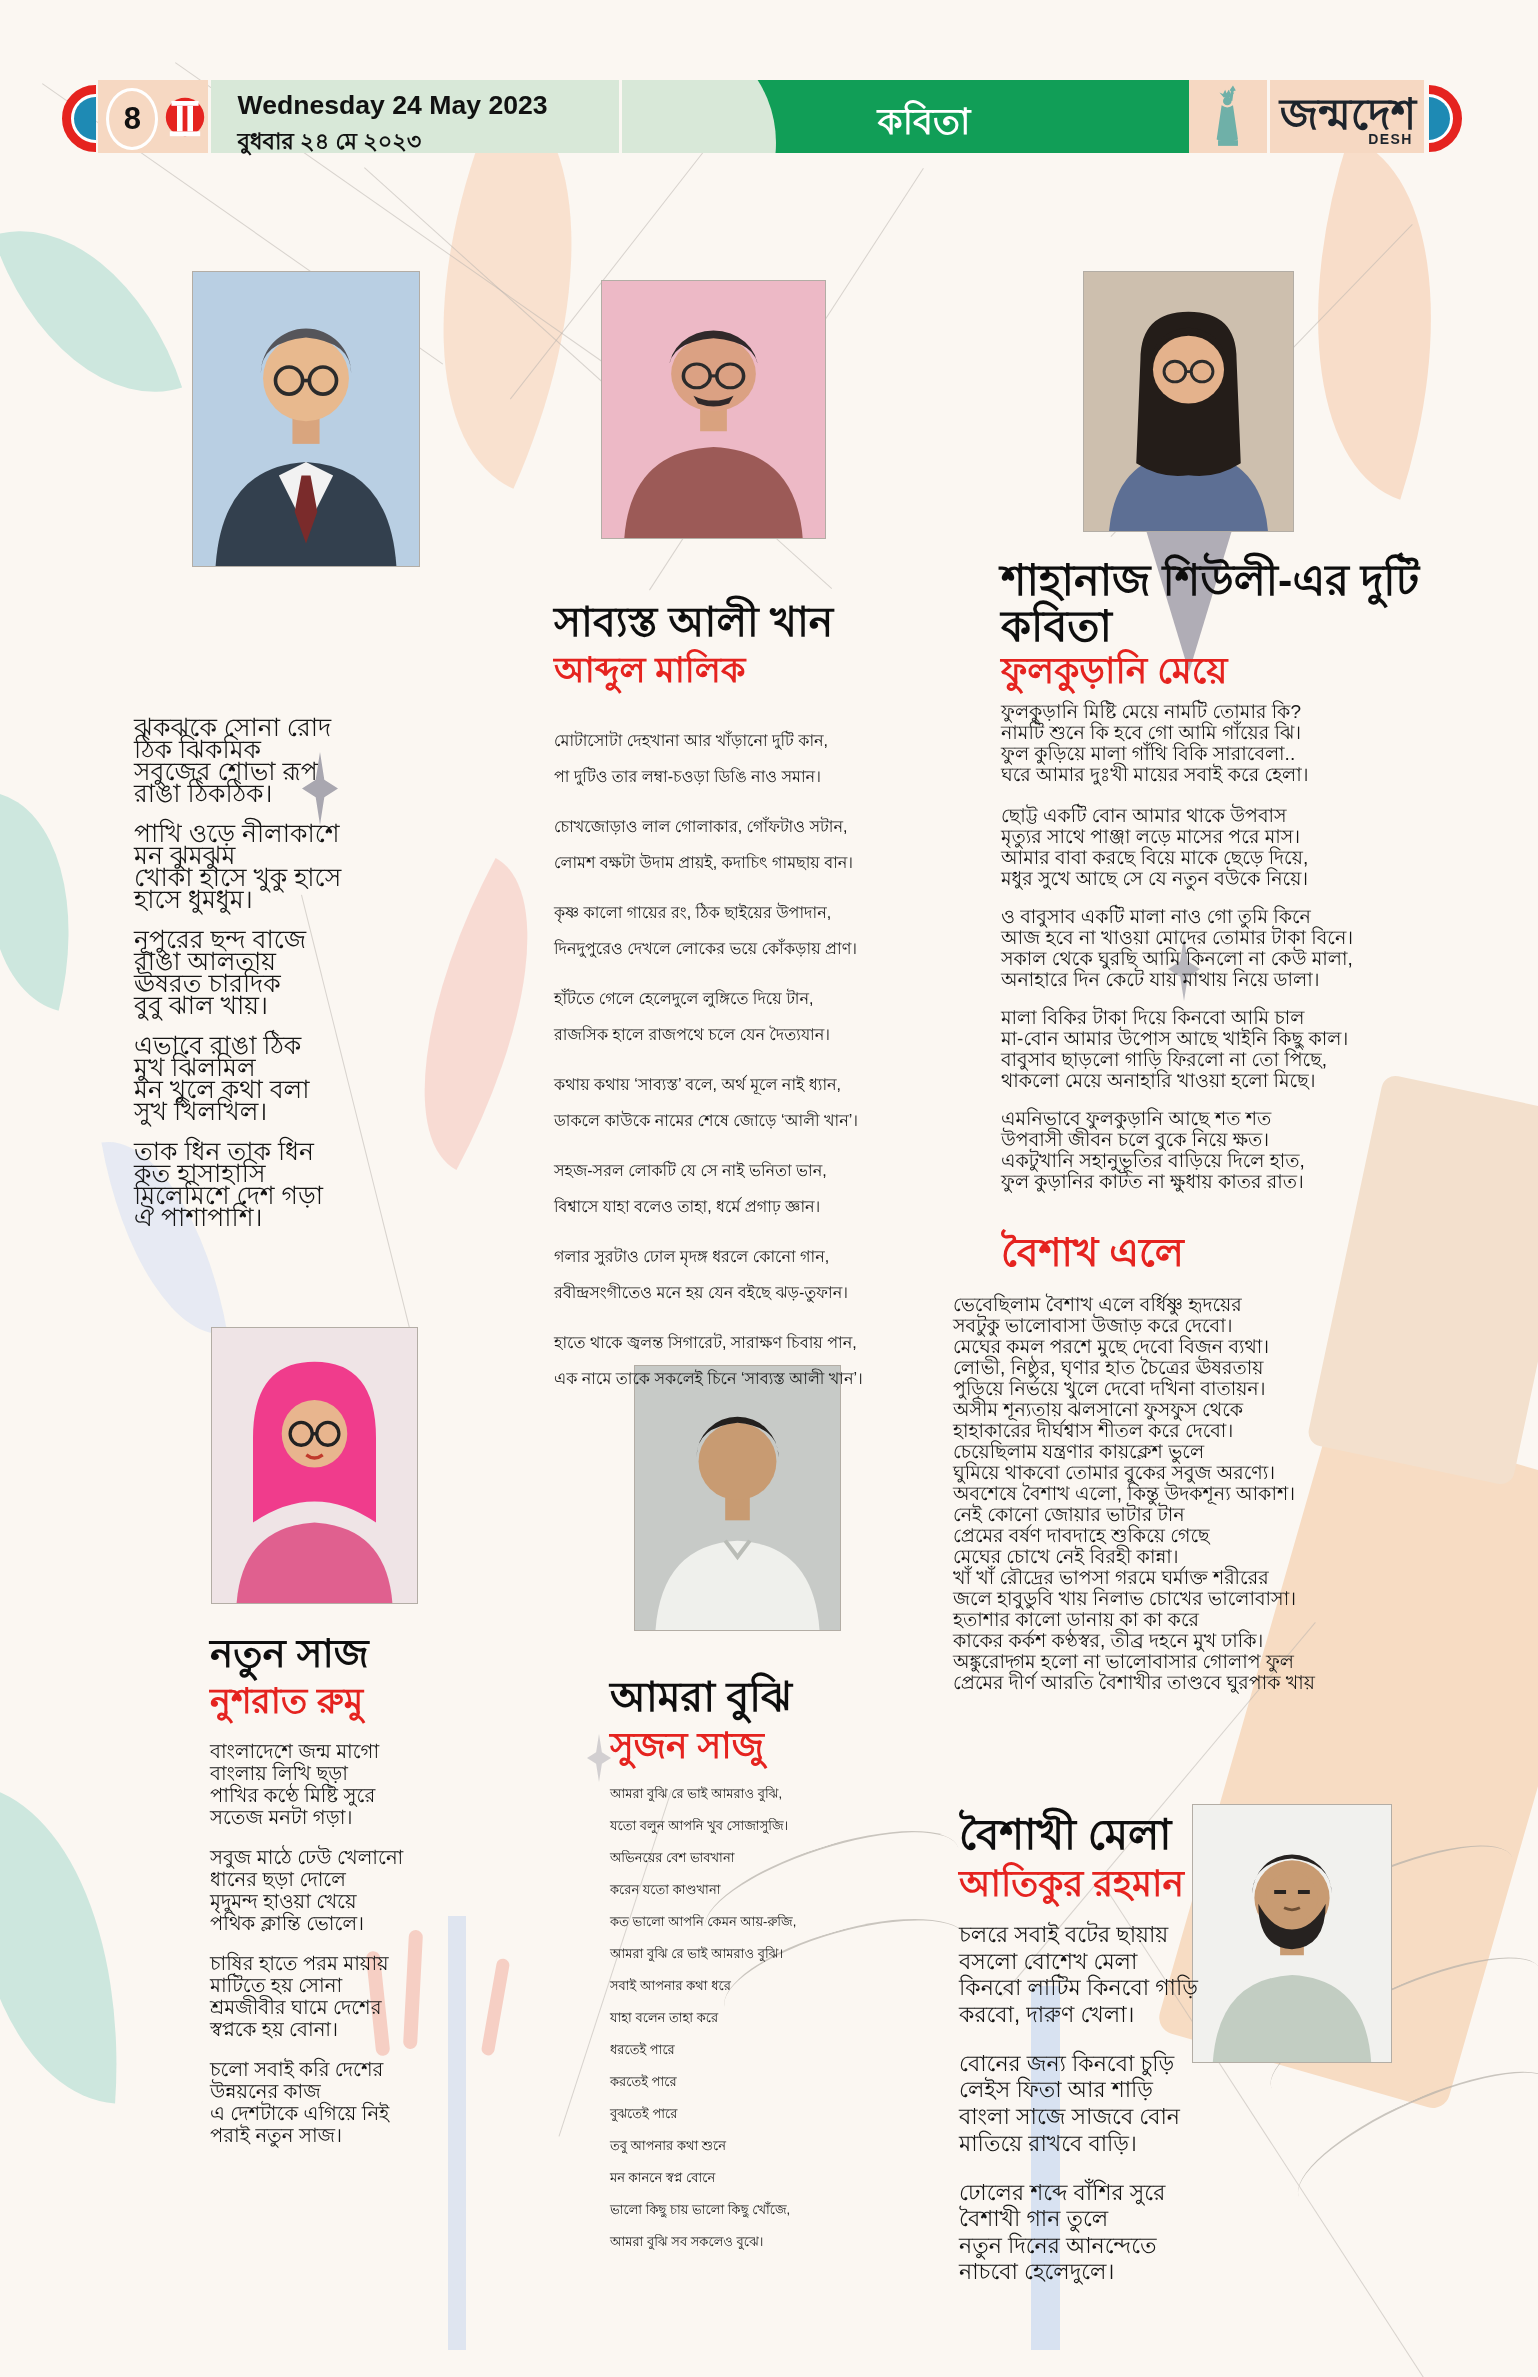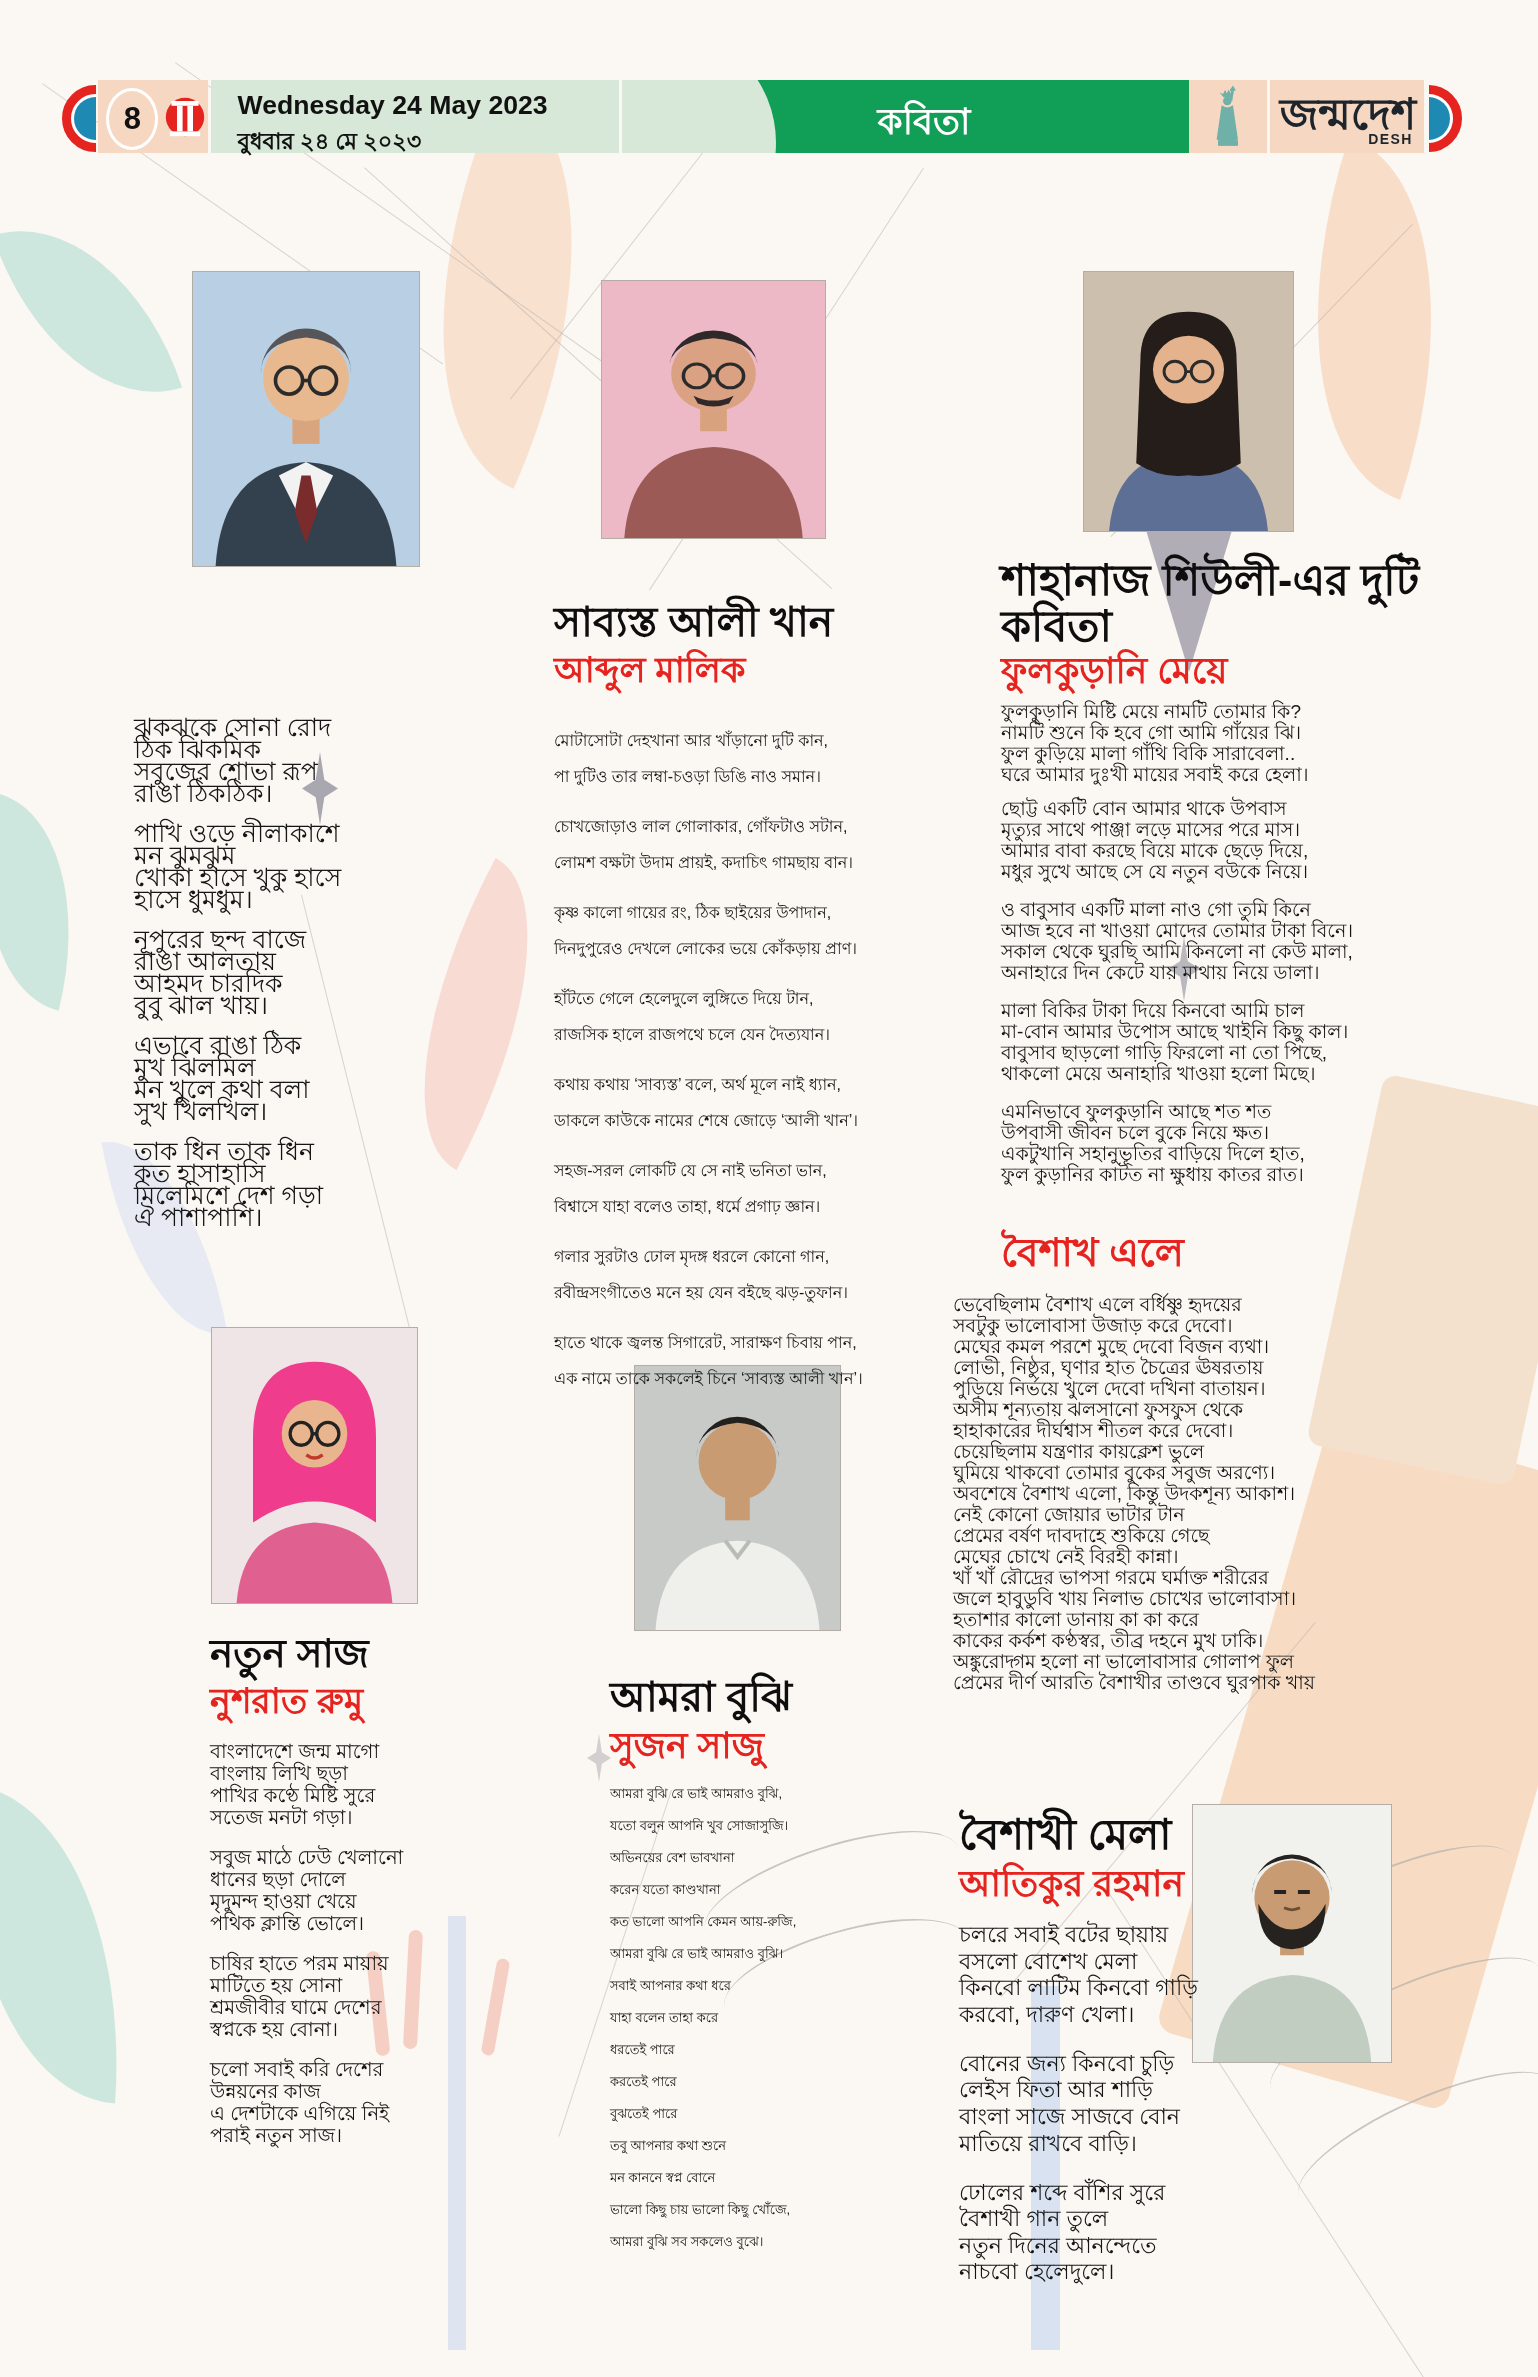--- a/index.html
+++ b/index.html
@@ -220,21 +220,21 @@
     <p class="stanza" style="margin-bottom:18px;">ঝকঝকে সোনা রোদ
 ঠিক ঝিকমিক
 সবুজের শোভা রূপ
 রাঙা ঠিকঠিক।</p>
     <p class="stanza" style="margin-bottom:18px;">পাখি ওড়ে নীলাকাশে
 মন ঝুমঝুম
 খোকা হাসে খুকু হাসে
 হাসে ধুমধুম।</p>
     <p class="stanza" style="margin-bottom:18px;">নূপুরের ছন্দ বাজে
 রাঙা আলতায়
-আহমদ চারদিক
+ঊষরত চারদিক
 বুবু ঝাল খায়।</p>
     <p class="stanza" style="margin-bottom:18px;">এভাবে রাঙা ঠিক
 মুখ ঝিলমিল
 মন খুলে কথা বলা
 সুখ খিলখিল।</p>
     <p class="stanza">তাক ধিন তাক ধিন
 কত হাসাহাসি
 মিলেমিশে দেশ গড়া
 ঐ পাশাপাশি।</p>
   </div>
@@ -259,21 +259,21 @@
     <p class="stanza" style="margin-bottom:14px;">গলার সুরটাও ঢোল মৃদঙ্গ ধরলে কোনো গান,
 রবীন্দ্রসংগীতেও মনে হয় যেন বইছে ঝড়-তুফান।</p>
     <p class="stanza">হাতে থাকে জ্বলন্ত সিগারেট, সারাক্ষণ চিবায় পান,
 এক নামে তাকে সকলেই চিনে ‘সাব্যস্ত আলী খান’।</p>
   </div>
 
   <div class="abs ptitle" style="left:1001px;top:557px;width:462px;font-size:43px;">শাহানাজ শিউলী-এর দুটি কবিতা</div>
 
   <div class="abs pauthor" style="left:1001px;top:645px;font-size:36px;margin-top:6px;">ফুলকুড়ানি মেয়ে</div>
   <div class="poem" style="left:1001px;top:701px;width:392px;font-size:19px;line-height:21px;">
-    <p class="stanza" style="margin-bottom:13px;">ফুলকুড়ানি মিষ্টি মেয়ে নামটি তোমার কি?
+    <p class="stanza" style="margin-bottom:20px;">ফুলকুড়ানি মিষ্টি মেয়ে নামটি তোমার কি?
 নামটি শুনে কি হবে গো আমি গাঁয়ের ঝি।
 ফুল কুড়িয়ে মালা গাঁথি বিকি সারাবেলা..
 ঘরে আমার দুঃখী মায়ের সবাই করে হেলা।</p>
     <p class="stanza" style="margin-bottom:17px;">ছোট্ট একটি বোন আমার থাকে উপবাস
 মৃত্যুর সাথে পাঞ্জা লড়ে মাসের পরে মাস।
 আমার বাবা করছে বিয়ে মাকে ছেড়ে দিয়ে,
 মধুর সুখে আছে সে যে নতুন বউকে নিয়ে।</p>
     <p class="stanza" style="margin-bottom:17px;">ও বাবুসাব একটি মালা নাও গো তুমি কিনে
 আজ হবে না খাওয়া মোদের তোমার টাকা বিনে।
 সকাল থেকে ঘুরছি আমি কিনলো না কেউ মালা,

